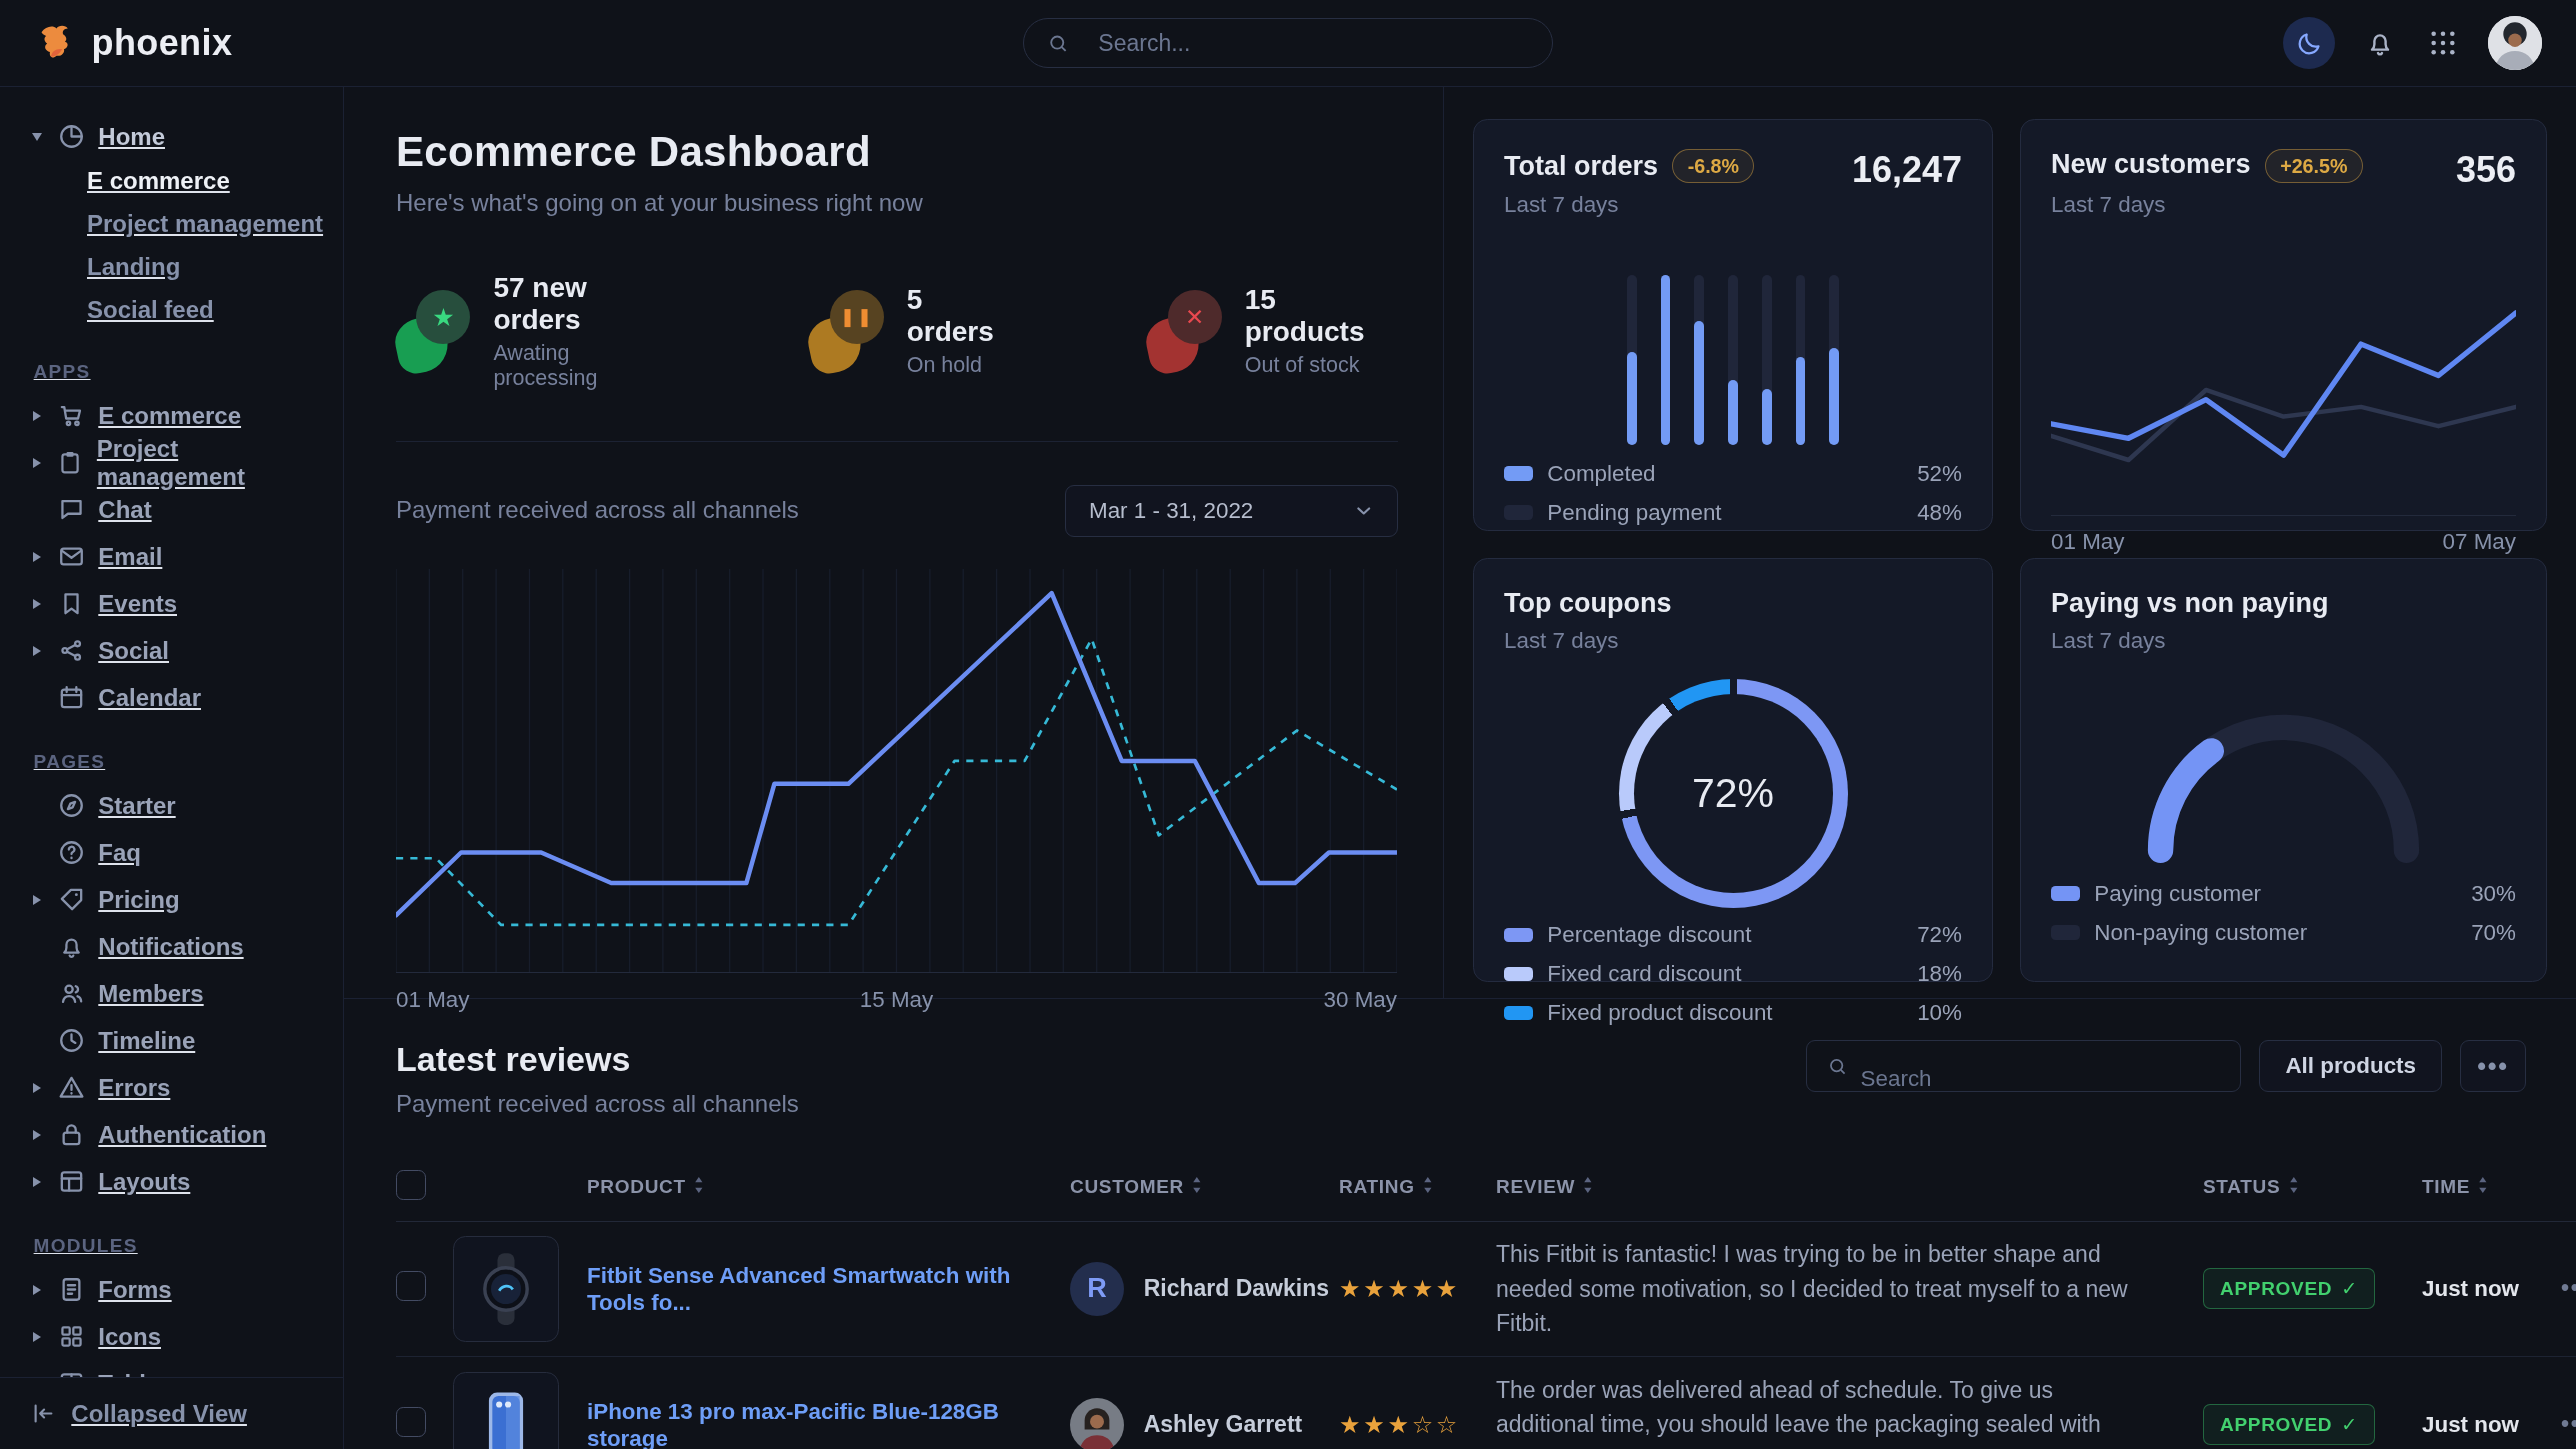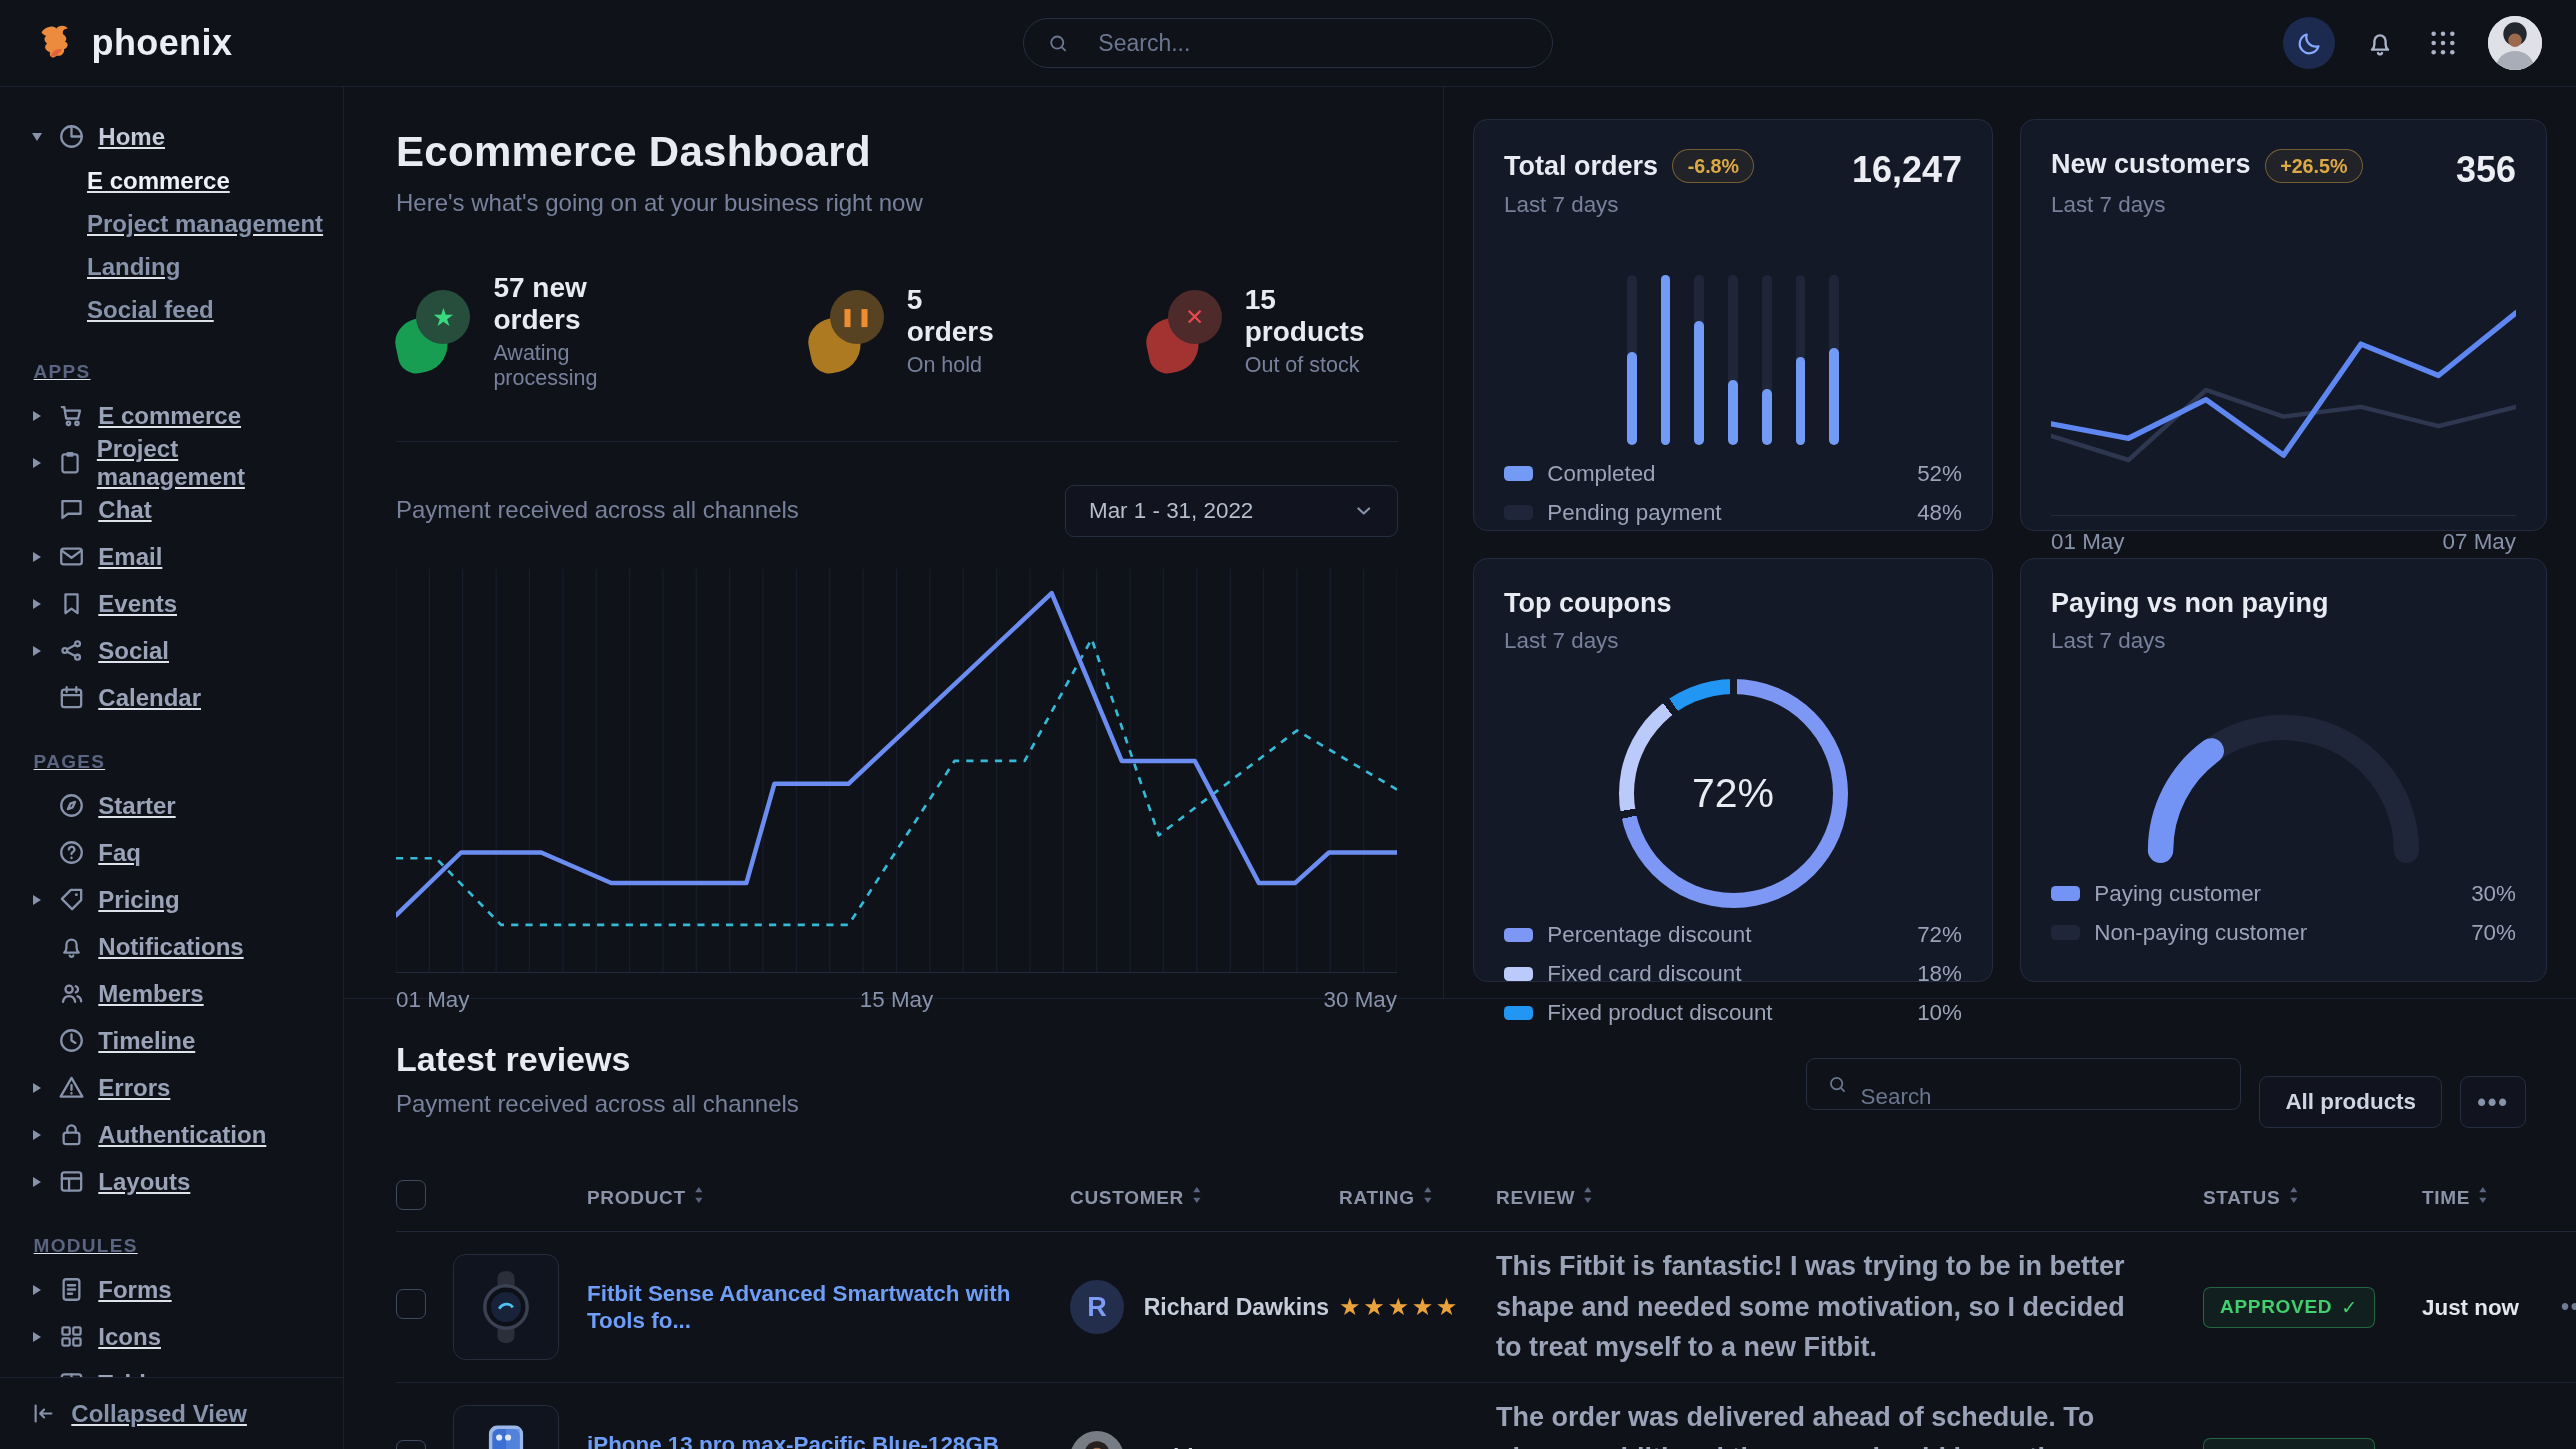--- a/index.html
+++ b/index.html
@@ -125,42 +125,42 @@
   .rv-sub{margin-top:10.7px;font-size:24px;color:#77819c;}
   .rv-controls{margin-left:auto;display:flex;gap:18px;align-items:center;}
   .rv-search{width:435px;height:52px;border:1.8px solid #272e42;border-radius:9px;display:flex;
     align-items:center;gap:12.5px;padding:0 19.7px;color:#6b7690;}
   .rv-search svg{width:23px;height:23px;stroke:#6b7690;}
   .rv-search input{background:transparent;border:none;outline:none;color:#aab3c7;font-size:22.4px;
     width:100%;font-family:inherit;margin-top:26px;}
   .rv-search input::placeholder{color:#6b7690;}
   .btn{height:52px;border:1.8px solid #272e42;border-radius:9px;display:flex;align-items:center;
     justify-content:center;padding:0 25px;color:#cfd5e3;font-size:22.4px;font-weight:700;cursor:pointer;
-    background:#11141f;margin-top:36px;}
+    background:#11141f;}
   .btn.dots{width:66px;color:#8792ab;font-size:25px;letter-spacing:1.8px;}
   table.reviews{width:100%;border-collapse:collapse;margin-top:36px;table-layout:fixed;}
   table.reviews th{font-size:19px;font-weight:700;color:#8b93a9;letter-spacing:0.7px;
     text-align:left;padding:16px 0;border-bottom:1.8px solid #222838;}
   table.reviews td{padding:14.3px 0;border-bottom:1.8px solid #1d2332;vertical-align:middle;}
   .th-inner{display:inline-flex;align-items:center;gap:7.2px;cursor:pointer;}
   .sort svg{width:11.6px;height:18px;}
   .cb{width:30px;height:30px;border:1.8px solid #434b63;border-radius:7.2px;background:transparent;
     cursor:pointer;display:inline-block;}
   .thumb{width:106px;height:106px;border:1.8px solid #262c3d;border-radius:12.5px;background:#10141f;
     display:flex;align-items:center;justify-content:center;overflow:hidden;}
   .thumb svg{width:82px;height:82px;}
   a.prod-link{color:#6e9ef7;font-size:22.4px;font-weight:600;text-decoration:none;cursor:pointer;}
   .cust{display:flex;align-items:center;gap:19.7px;}
   .cust-avatar{width:54px;height:54px;border-radius:50%;overflow:hidden;flex:0 0 auto;
     display:flex;align-items:center;justify-content:center;}
   .cust-avatar.letter{background:#232e4d;color:#7e9bf5;font-size:27px;font-weight:800;}
   .cust-avatar svg{width:100%;height:100%;}
   .cust-name{font-size:23px;font-weight:700;color:#c6cdda;}
   .stars{font-size:24px;color:#e9a23c;letter-spacing:2.7px;white-space:nowrap;}
-  .review-txt{font-size:27px;color:#9aa3b8;line-height:1.5;padding-right:54px;font-weight:bold;}
+  .review-txt{font-size:23px;color:#9aa3b8;line-height:1.5;padding-right:54px;}
   .badge-ok{display:inline-flex;align-items:center;gap:9px;padding:8px 16px;border-radius:7.2px;
     border:1.8px solid rgba(63,209,115,.4);background:rgba(63,209,115,.07);color:#42d06e;
     font-size:19px;font-weight:800;letter-spacing:0.7px;}
   .time-txt{font-size:22.4px;font-weight:800;color:#e3e6ec;}
   .row-dots{color:#707a93;font-size:23px;letter-spacing:1.8px;font-weight:700;}
 </style>
 </head>
 <body>
 
 <div class="navbar">

